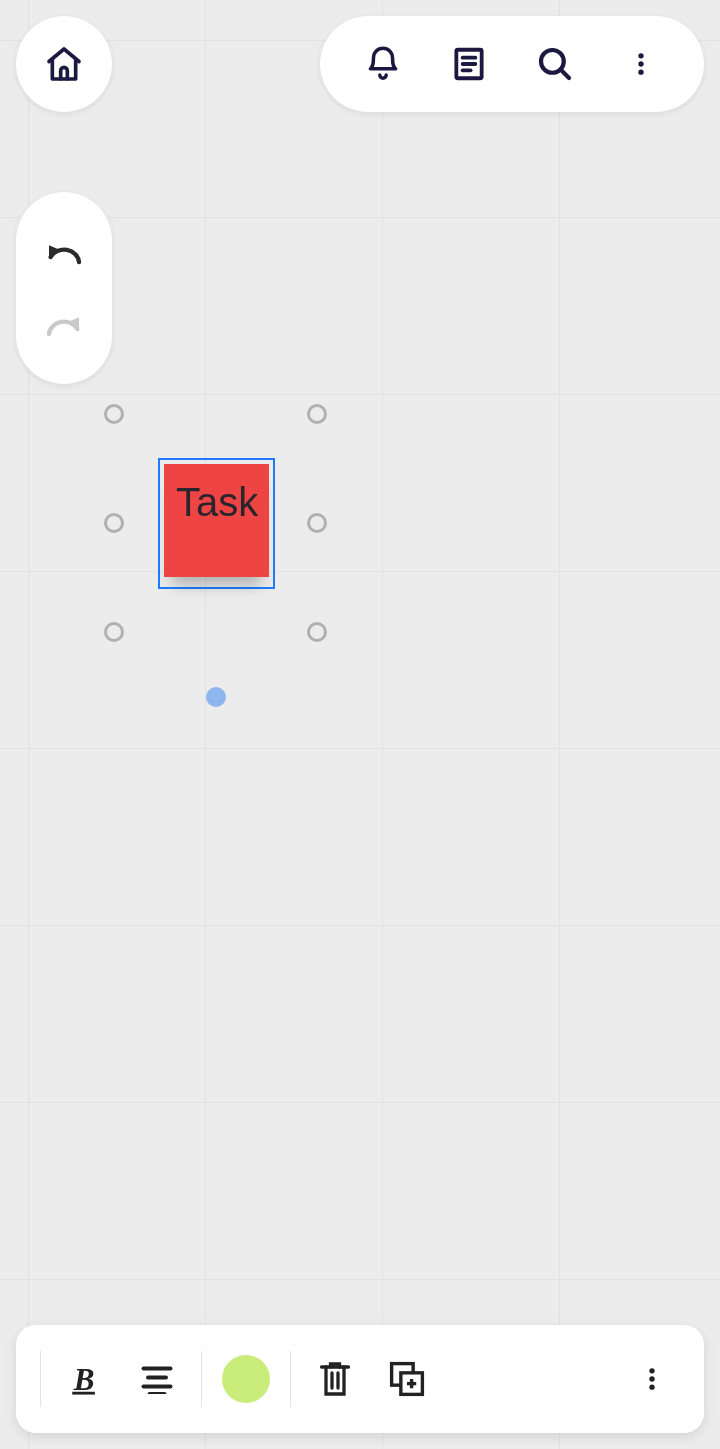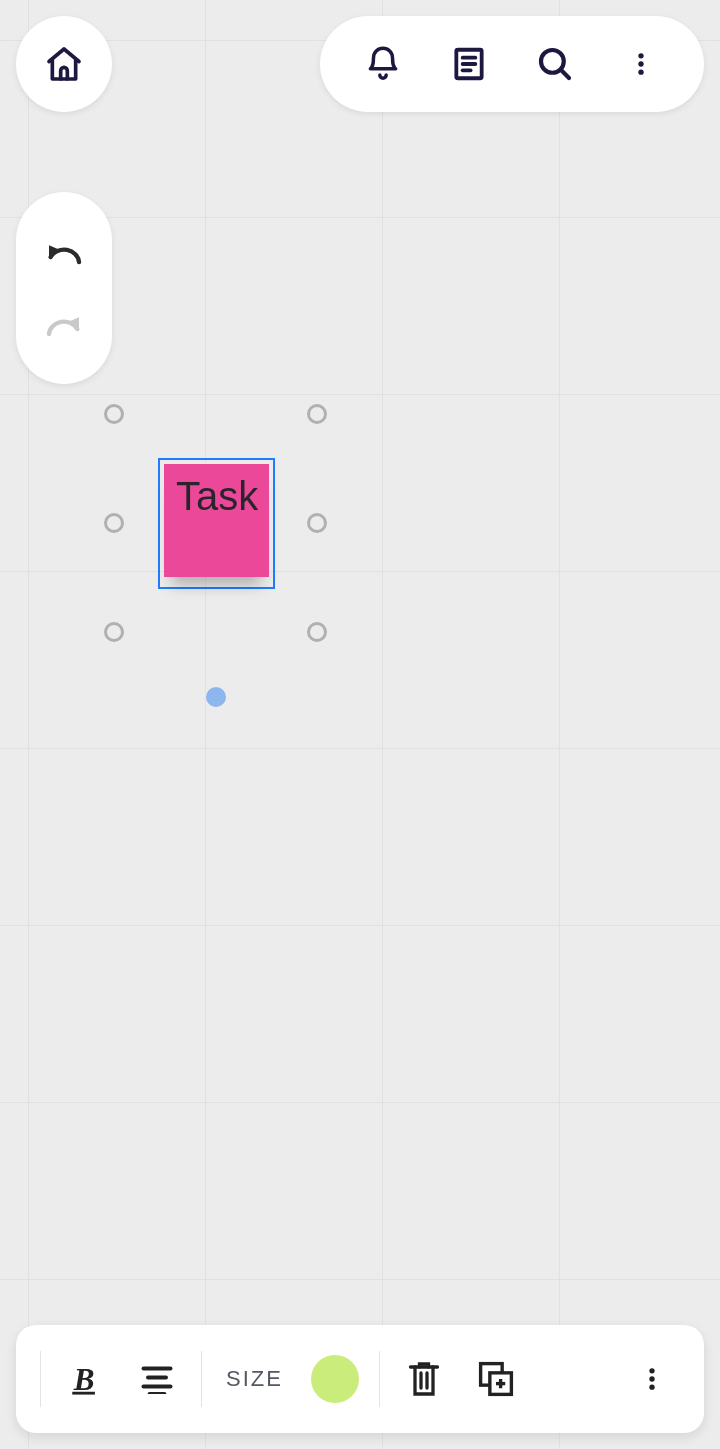--- a/index.html
+++ b/index.html
@@ -47,23 +47,23 @@
     padding: 24px 0;
   }
 
   
   .note-select {
     position: absolute;
     border: 2px solid #1f7cff; 
   }
   .note {
     position: absolute; inset: 4px 4px 10px 4px;
-    background: #ec4899;
+    background: #ef4444;
     display: flex; align-items: flex-start; justify-content: flex-start;
-    padding: 10px 12px;
+    padding: 16px 12px;
     box-shadow: 0 16px 14px -8px rgba(0,0,0,0.25);
   }
   .note-text { font-size: 40px; color: #28252d; }
 
   
   .handle {
     position: absolute; width: 20px; height: 20px;
     border: 3px solid #b0b0b0; border-radius: 50%;
     background: #ececec;
   }
@@ -195,23 +195,20 @@
         <line x1="3" y1="3" x2="21" y2="3"></line>
         <line x1="6" y1="9" x2="18" y2="9"></line>
         <line x1="3" y1="15" x2="21" y2="15"></line>
         <line x1="7" y1="20" x2="17" y2="20"></line>
       </svg>
     </span>
   </div>
 
   <div class="vdiv"></div>
 
-  <div class="bar-btn" style="width:auto; padding:0 6px;">
-    <span class="size-label">SIZE</span>
-  </div>
 
   <div class="bar-btn">
     <span class="color-swatch"></span>
   </div>
 
   <div class="vdiv"></div>
 
   <div class="bar-btn">
     <span>
       <svg width="36" height="40" viewBox="0 0 24 26" fill="none" stroke="#222" stroke-width="2.2" stroke-linecap="round">

